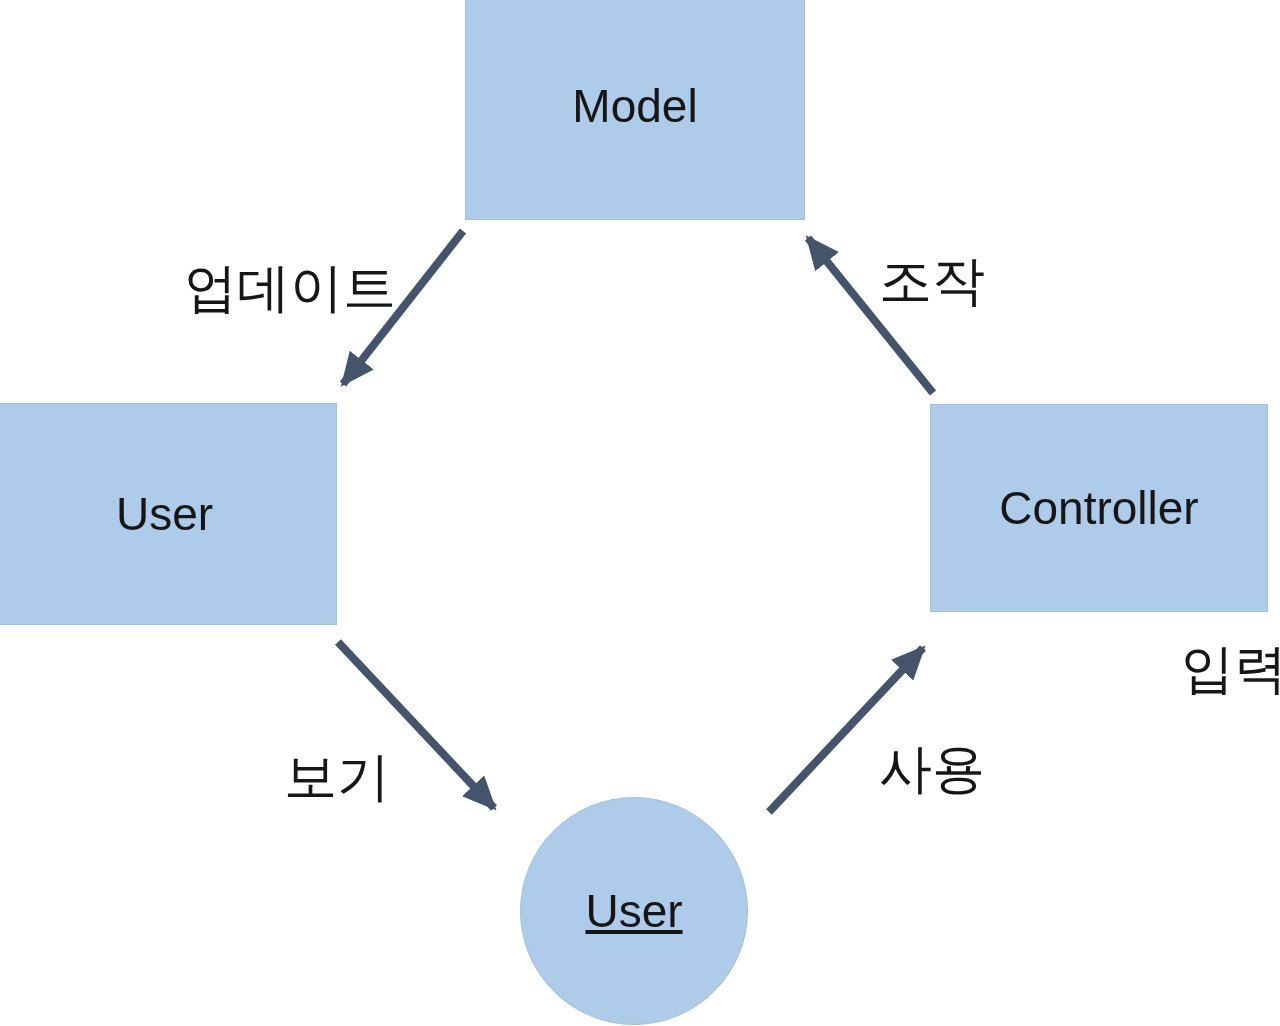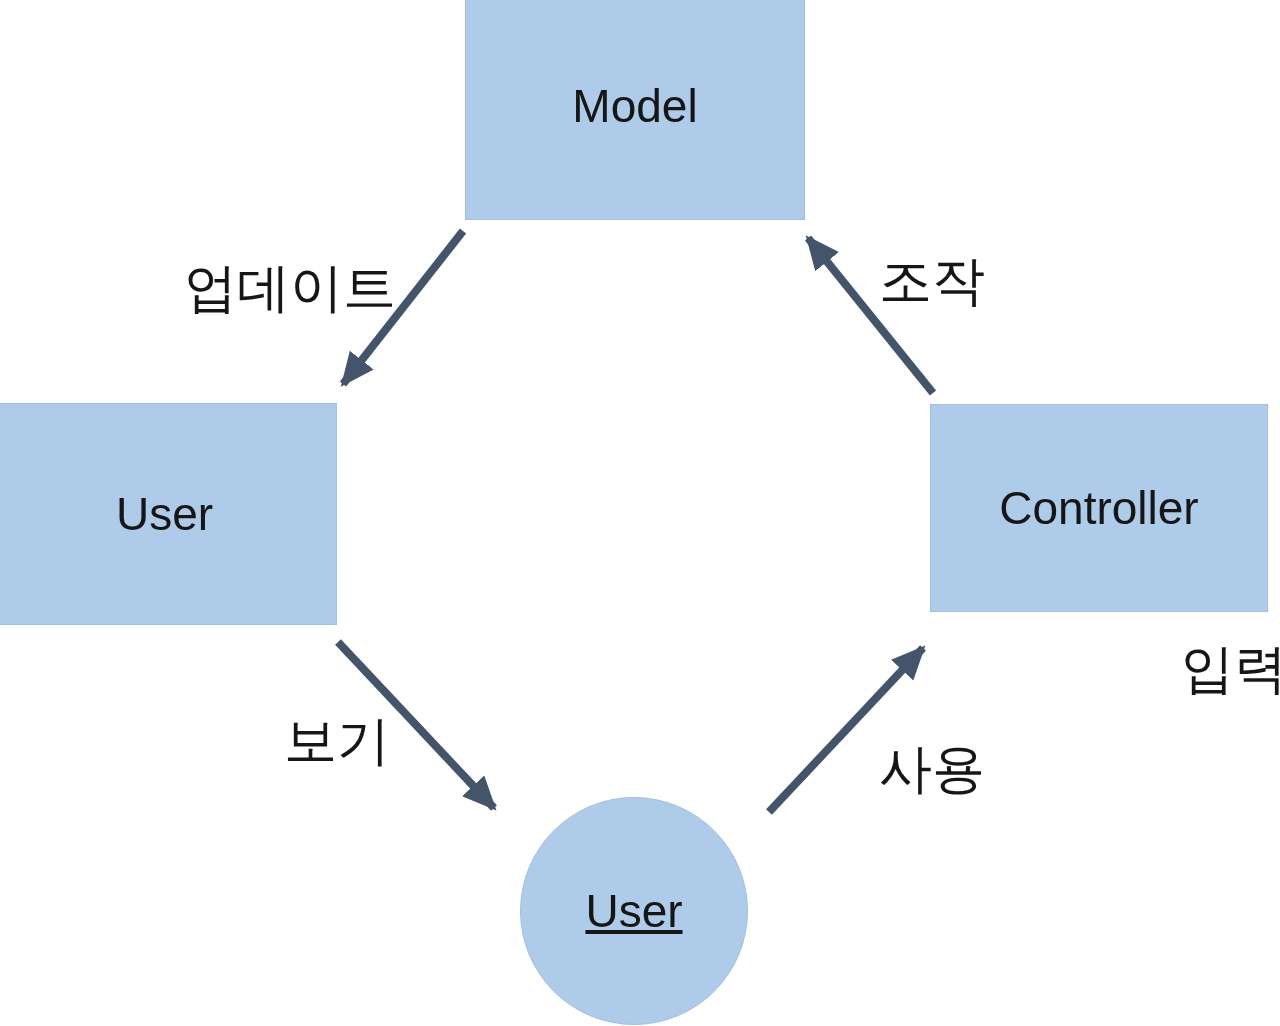--- a/index.html
+++ b/index.html
@@ -61,21 +61,21 @@
     position:absolute;
     transform:translate(-50%,-50%);
     font-size:53px;
     color:var(--text);
     white-space:nowrap;
     z-index:3;
     line-height:1;
   }
   .label-update{ left:290px;  top:287px; }
   .label-manipulate{ left:932px; top:280px; }
-  .label-see{ left:337px; top:740px; }
+  .label-see{ left:337px; top:776px; }
   .label-use{ left:932px; top:768px; }
   .label-input{ left:1234px; top:668px; }
 </style>
 </head>
 <body>
 
 <div class="stage">
 
   <svg class="arrows" viewBox="0 0 1280 1026">
     <defs>

